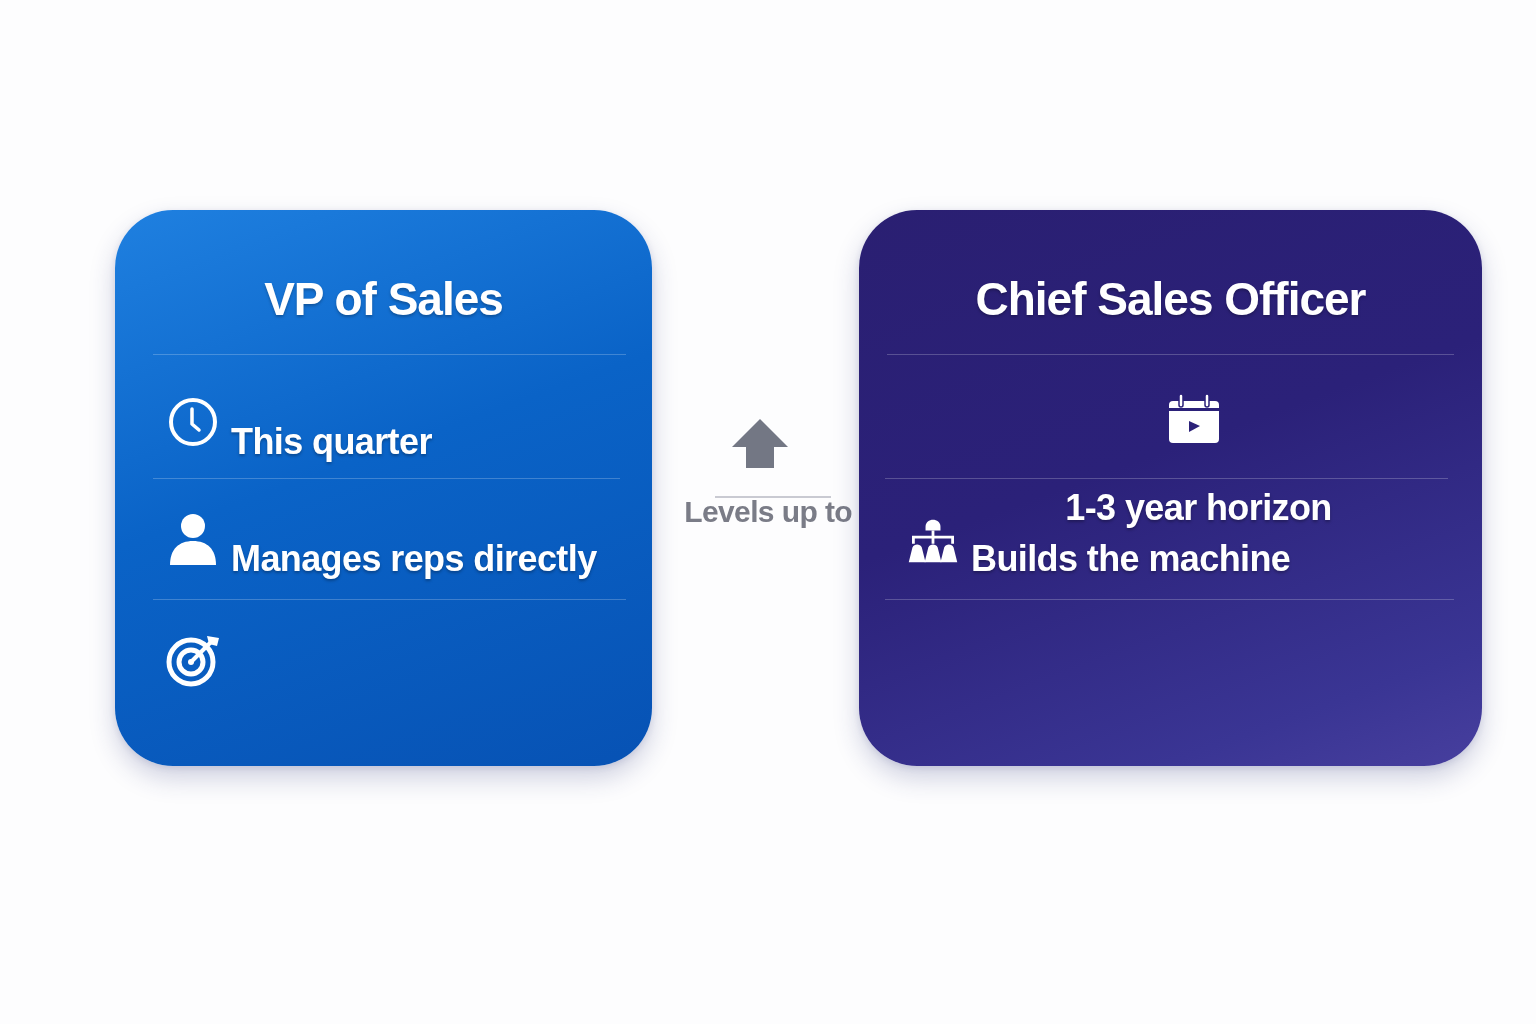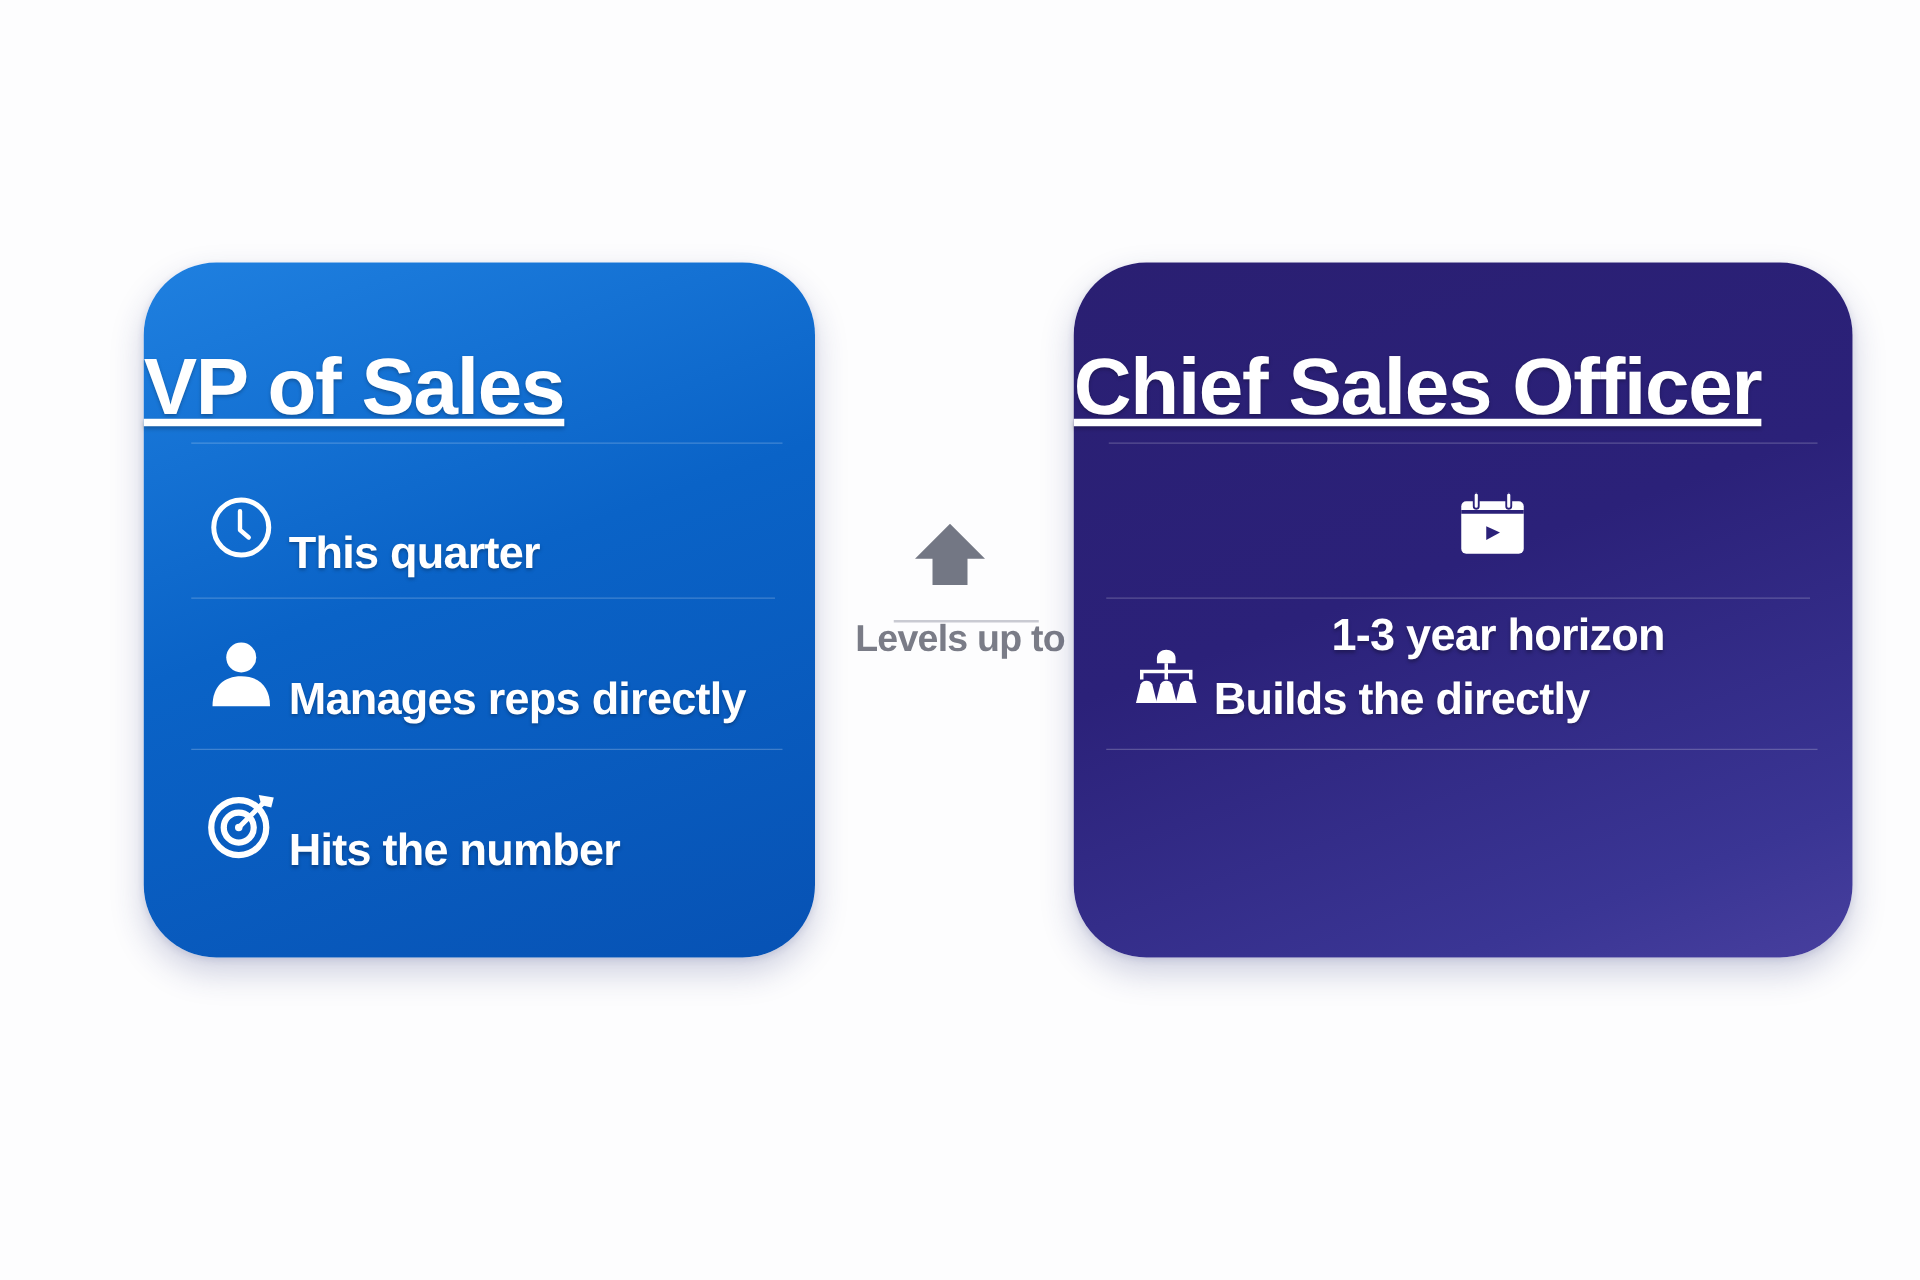--- a/index.html
+++ b/index.html
@@ -23,26 +23,25 @@
       left: 115px; width: 537px;
       background: linear-gradient(160deg, #1f80e0 0%, #0a63c7 45%, #0752b4 100%);
     }
     .card-right {
       left: 859px; width: 623px;
       background: linear-gradient(160deg, #2a1f72 0%, #2b2179 45%, #3a3594 85%, #473f9e 100%);
     }
     .card-title {
       position: absolute;
       top: 62px; left: 0; right: 0;
-      text-align: left;
-      font-size: 64px;
+      text-align: center;
+      font-size: 46px;
       font-weight: bold;
       letter-spacing: -1px;
       text-shadow: 0 2px 3px rgba(0,0,0,0.25);
-      text-decoration: underline;
     }
     .divider {
       position: absolute;
       height: 1px;
       background: rgba(255,255,255,0.22);
     }
     .item {
       position: absolute;
       left: 0; right: 0;
       height: 60px;
@@ -117,21 +116,20 @@
   <div class="item" style="top:420px;">
     <span class="icon">
       <svg width="56" height="56" viewBox="0 0 56 56">
         <circle cx="26" cy="30" r="22" fill="none" stroke="#fff" stroke-width="5"></circle>
         <circle cx="26" cy="30" r="12" fill="none" stroke="#fff" stroke-width="5"></circle>
         <circle cx="26" cy="30" r="3" fill="#fff"></circle>
         <path d="M26 30 L46 10" stroke="#fff" stroke-width="4" stroke-linecap="round"></path>
         <path d="M42 4 L44 12 L52 14 L54 6 Z" fill="#fff"></path>
       </svg>
     </span>
-    <span class="label">Hits the number</span>
   </div>
 </div>
 
 <div class="connector">
   <span class="arrow">
     <svg width="60" height="50" viewBox="0 0 60 50">
       <path d="M30 0 L58 28 L44 28 L44 49 L16 49 L16 28 L2 28 Z" fill="#737784"></path>
     </svg>
   </span>
   <div class="rule"></div>
@@ -160,18 +158,18 @@
   <div class="item" style="top:299px;">
     <span class="icon">
       <svg width="60" height="54" viewBox="0 0 60 54">
         <path d="M22 14 C22 4 38 4 38 14 L38 18 L22 18 Z" fill="#fff"></path>
         <path d="M30 18 V25 M9 32 V25 H51 V32 M30 25 V32" fill="none" stroke="#fff" stroke-width="3"></path>
         <path d="M4 52 L8 36 C10 32 16 32 18 36 L22 52 Z" fill="#fff"></path>
         <path d="M21 52 L25 36 C27 32 33 32 35 36 L39 52 Z" fill="#fff"></path>
         <path d="M38 52 L42 36 C44 32 50 32 52 36 L56 52 Z" fill="#fff"></path>
       </svg>
     </span>
-    <span class="label">Builds the directly</span>
+    <span class="label">Builds the machine</span>
   </div>
 
   <div class="divider" style="top:389px; left:26px; right:28px;"></div>
 
 </div>
 
 </body></html>

